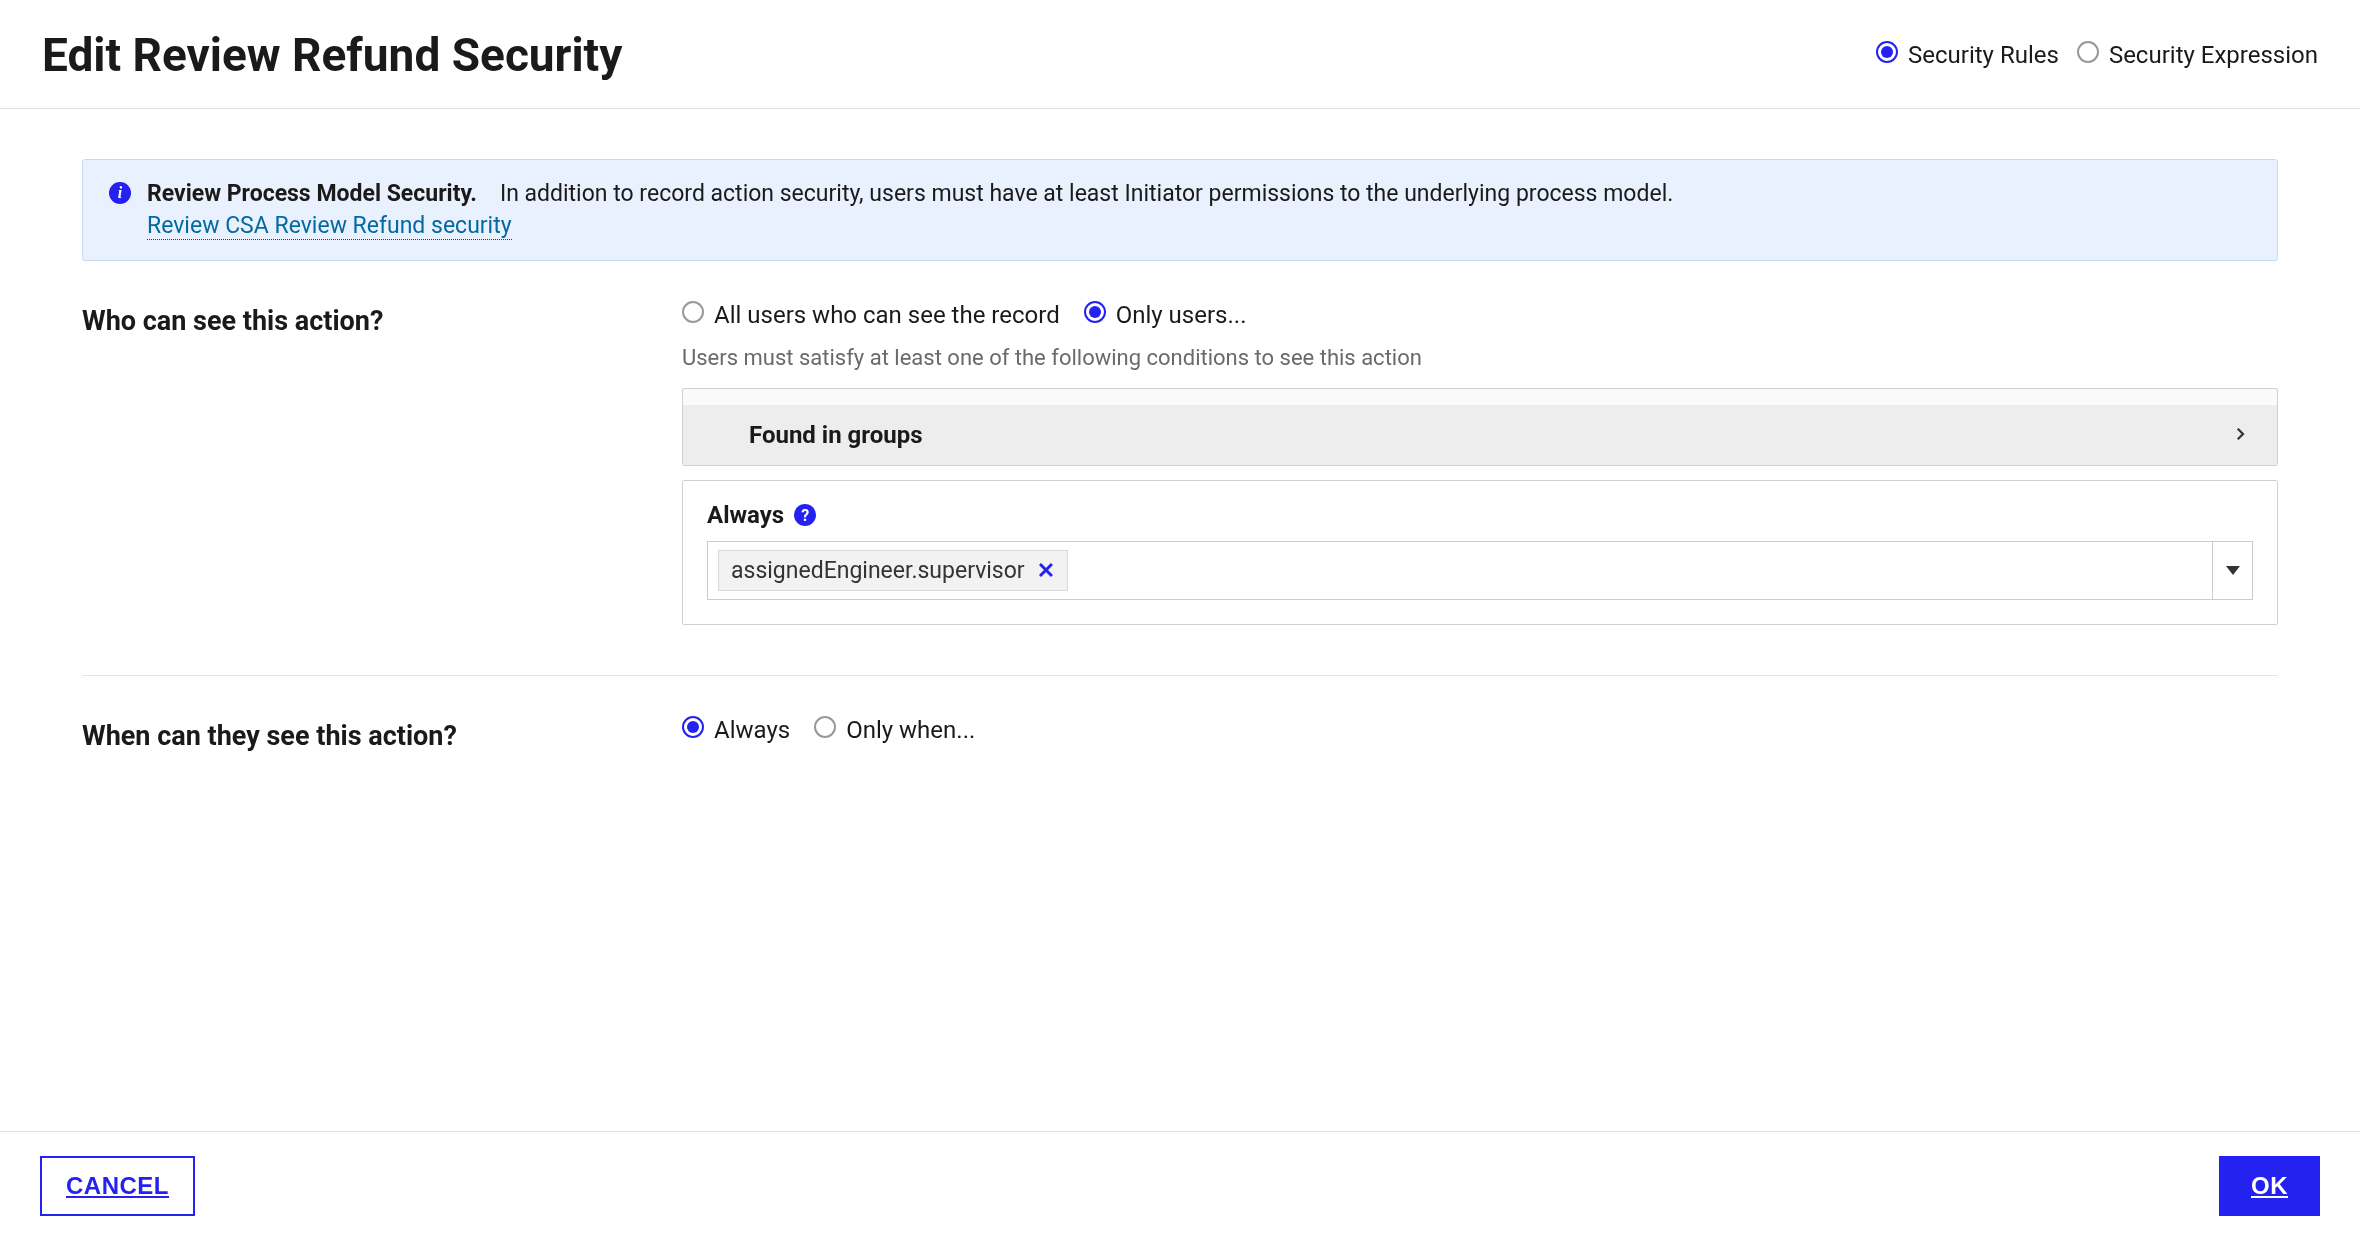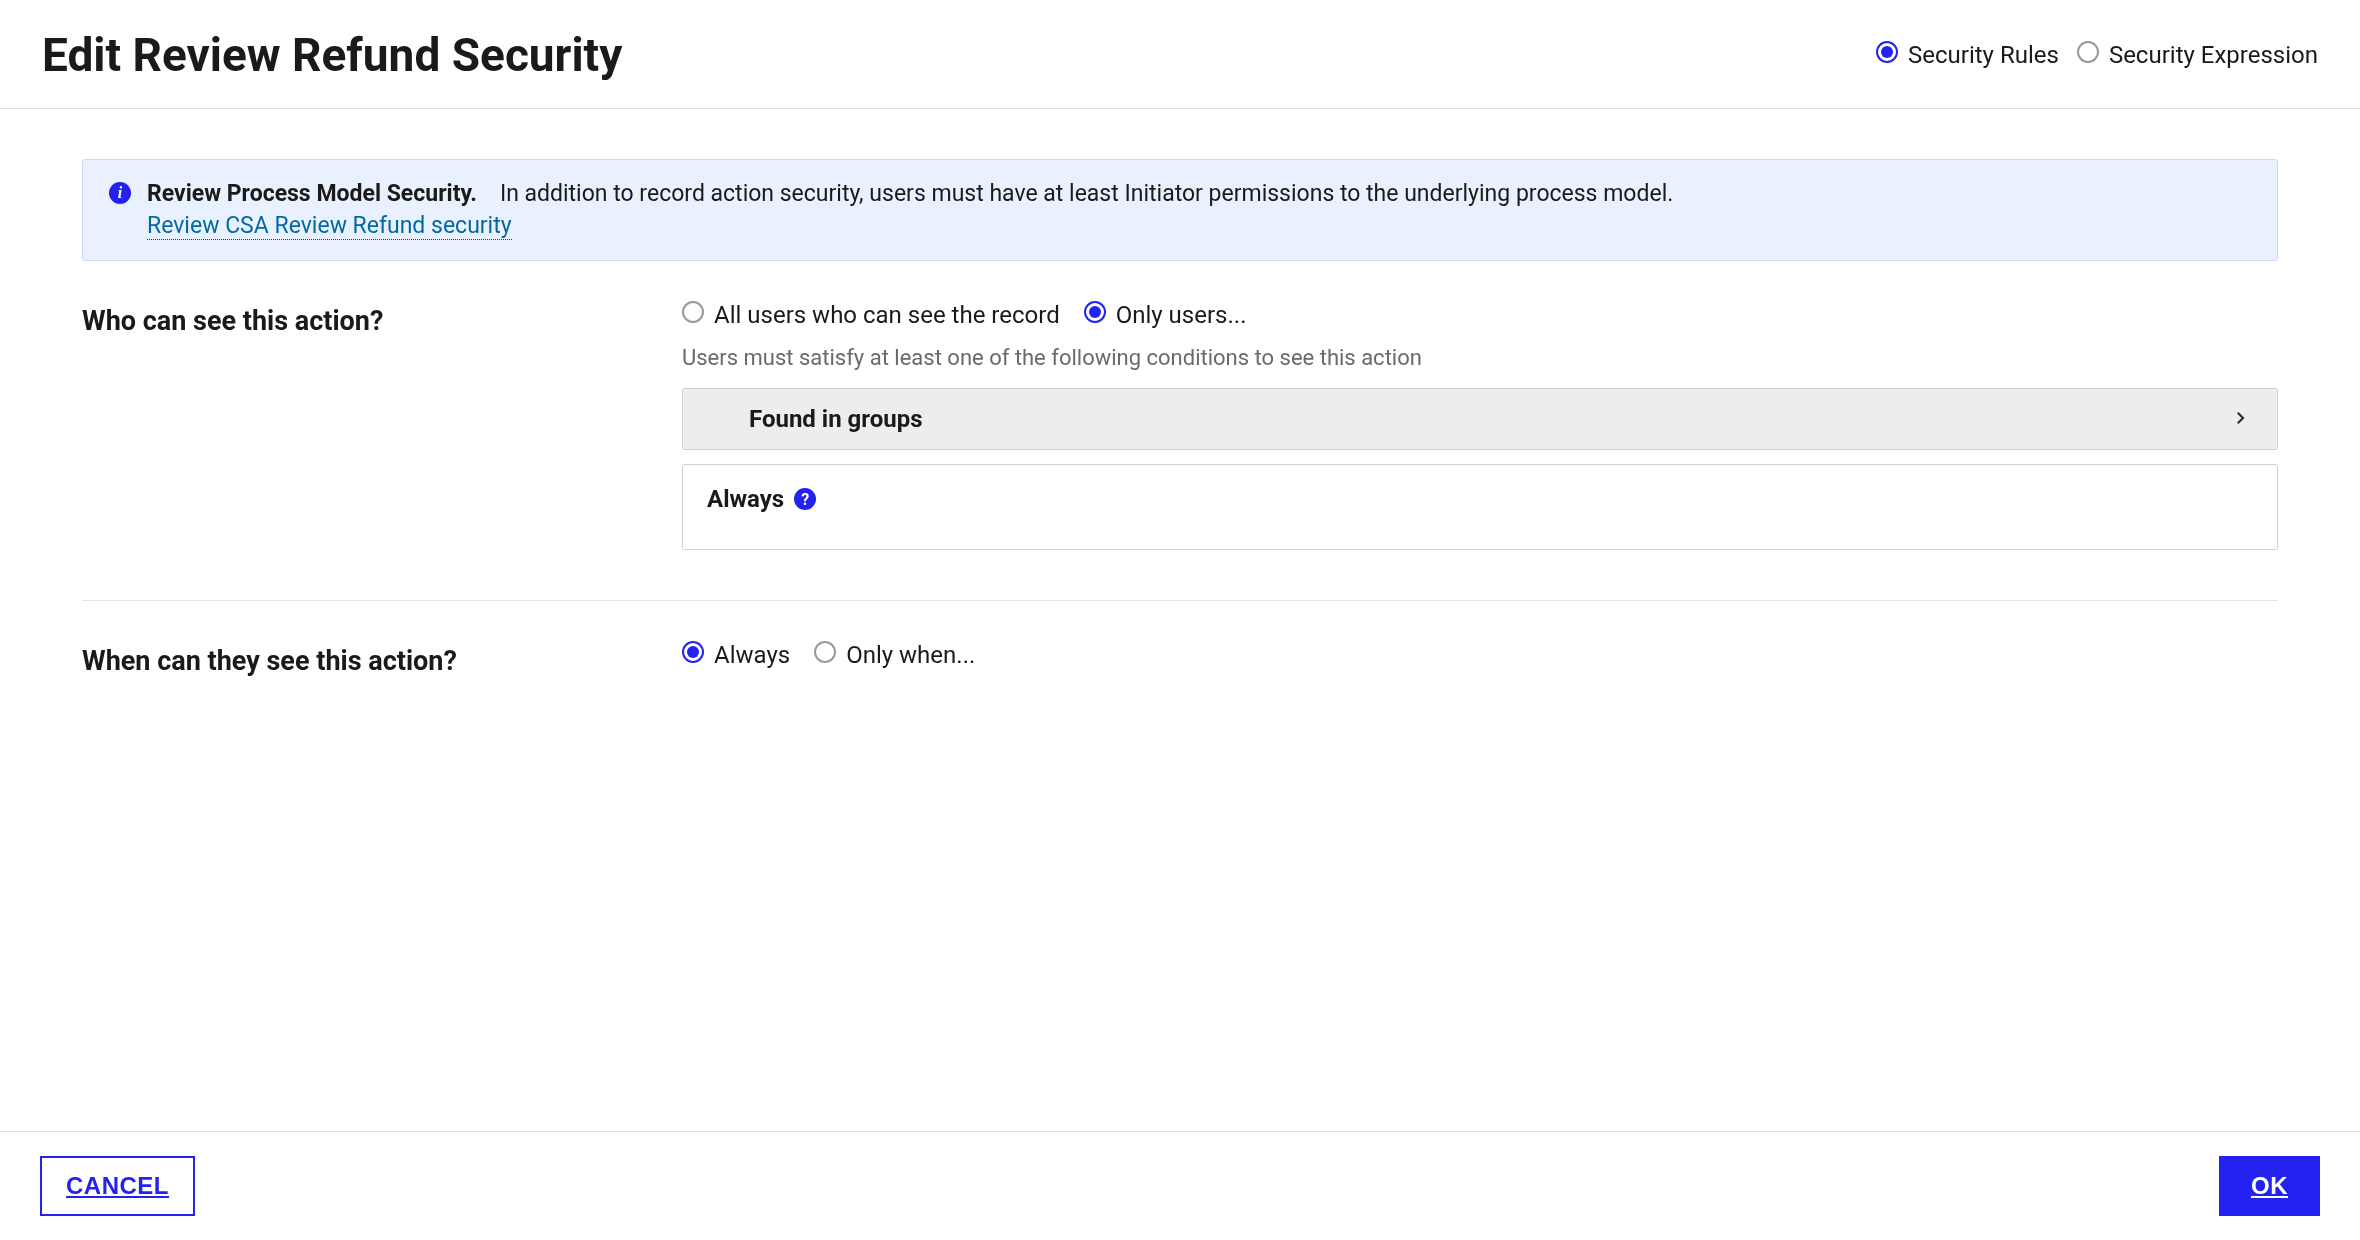--- a/index.html
+++ b/index.html
@@ -123,20 +123,21 @@
   .accordion-header {
     background: #ededed;
     padding: 16px 28px;
     display: flex;
     align-items: flex-start;
     gap: 16px;
     font-size: 24px;
     font-weight: 700;
     cursor: pointer;
     position: relative;
+    margin-top: 16px;
   }
   .accordion-header .chev {
     margin-left: auto;
   }
   .check-circle {
     width: 24px; height: 24px;
     border-radius: 50%;
     background: #2322f0;
     display: inline-flex; align-items: center; justify-content: center;
   }
@@ -287,20 +288,31 @@
               </svg>
           </span>
         </div>
       </div>
 
       <div class="accordion">
         <div class="accordion-body">
           <div class="field-label-row">
             <span>Always</span>
             <span class="help-circle">?</span>
+          </div>
+          <div class="token-input">
+            <div class="token-area">
+              <span class="token">
+                <span>assignedEngineer.supervisor</span>
+                <span class="token-remove">✕</span>
+              </span>
+            </div>
+            <div class="dropdown-toggle">
+              <span class="caret-down"></span>
+            </div>
           </div>
         </div>
       </div>
 
     </div>
   </div>
 
   <div class="divider"></div>
 
   <div class="section">

